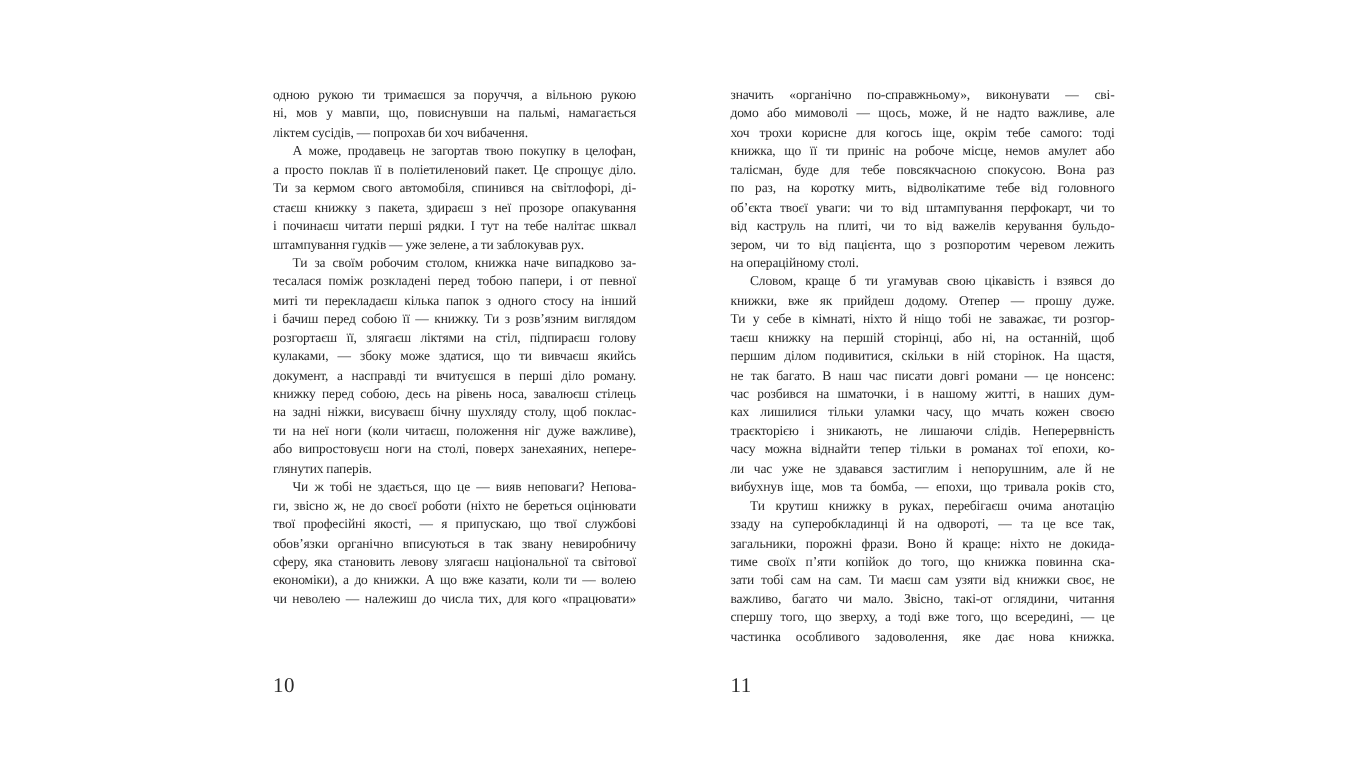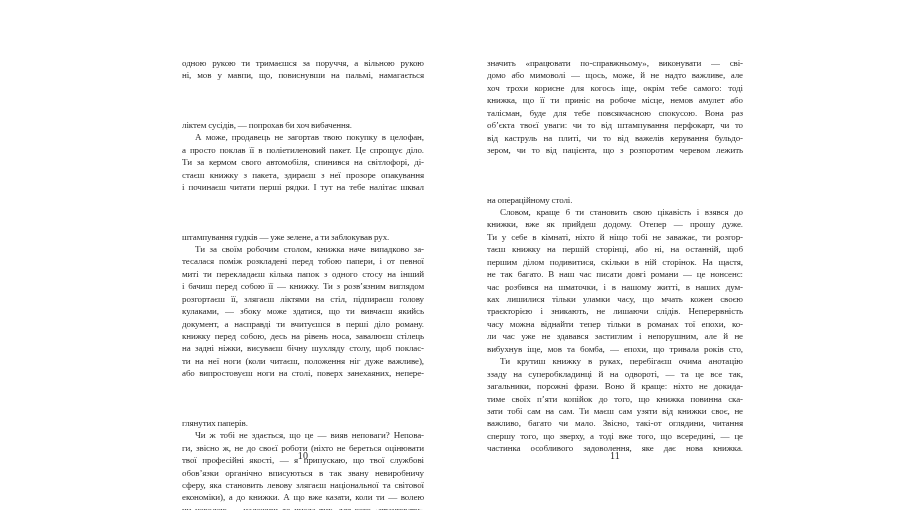--- a/index.html
+++ b/index.html
@@ -39,29 +39,27 @@
     letter-spacing: -0.1px;
     word-spacing: -0.2px;
     text-align: justify;
     text-align-last: justify;
   }
   .line.indent {
     text-indent: 13px;
   }
   .line.para-end {
     text-align-last: left;
-    margin-top: 37px;
   }
   .pagenum {
     position: absolute;
     top: 393px;
     left: 0;
     width: 100%;
-    text-align: center;
-    font-size: 10px;
+    font-size: 14px;
     letter-spacing: 0.3px;
     color: #2b2b2b;
   }
 </style>
 </head>
 <body>
 
 <div class="spread">
 
   <div class="page left">
@@ -93,30 +91,31 @@
         <div class="line">обов’язки органічно вписуються в так звану невиробничу</div>
         <div class="line">сферу, яка становить левову злягаєш національної та світової</div>
         <div class="line">економіки), а до книжки. А що вже казати, коли ти — волею</div>
         <div class="line">чи неволею — належиш до числа тих, для кого «працювати»</div>
       </div>
     <div class="pagenum">10</div>
   </div>
 
   <div class="page right">
     <div class="textblock" id="right-text">
-        <div class="line">значить «працювати по-справжньому», виконувати — сві-</div>
+        <div class="line">значить «органічно по-справжньому», виконувати — сві-</div>
         <div class="line">домо або мимоволі — щось, може, й не надто важливе, але</div>
         <div class="line">хоч трохи корисне для когось іще, окрім тебе самого: тоді</div>
         <div class="line">книжка, що її ти приніс на робоче місце, немов амулет або</div>
         <div class="line">талісман, буде для тебе повсякчасною спокусою. Вона раз</div>
+        <div class="line">по раз, на коротку мить, відволікатиме тебе від головного</div>
         <div class="line">об’єкта твоєї уваги: чи то від штампування перфокарт, чи то</div>
         <div class="line">від каструль на плиті, чи то від важелів керування бульдо-</div>
         <div class="line">зером, чи то від пацієнта, що з розпоротим черевом лежить</div>
         <div class="line para-end">на операційному столі.</div>
-        <div class="line indent">Словом, краще б ти становить свою цікавість і взявся до</div>
+        <div class="line indent">Словом, краще б ти угамував свою цікавість і взявся до</div>
         <div class="line">книжки, вже як прийдеш додому. Отепер — прошу дуже.</div>
         <div class="line">Ти у себе в кімнаті, ніхто й ніщо тобі не заважає, ти розгор-</div>
         <div class="line">таєш книжку на першій сторінці, або ні, на останній, щоб</div>
         <div class="line">першим ділом подивитися, скільки в ній сторінок. На щастя,</div>
         <div class="line">не так багато. В наш час писати довгі романи — це нонсенс:</div>
         <div class="line">час розбився на шматочки, і в нашому житті, в наших дум-</div>
         <div class="line">ках лишилися тільки уламки часу, що мчать кожен своєю</div>
         <div class="line">траєкторією і зникають, не лишаючи слідів. Неперервність</div>
         <div class="line">часу можна віднайти тепер тільки в романах тої епохи, ко-</div>
         <div class="line">ли час уже не здавався застиглим і непорушним, але й не</div>

